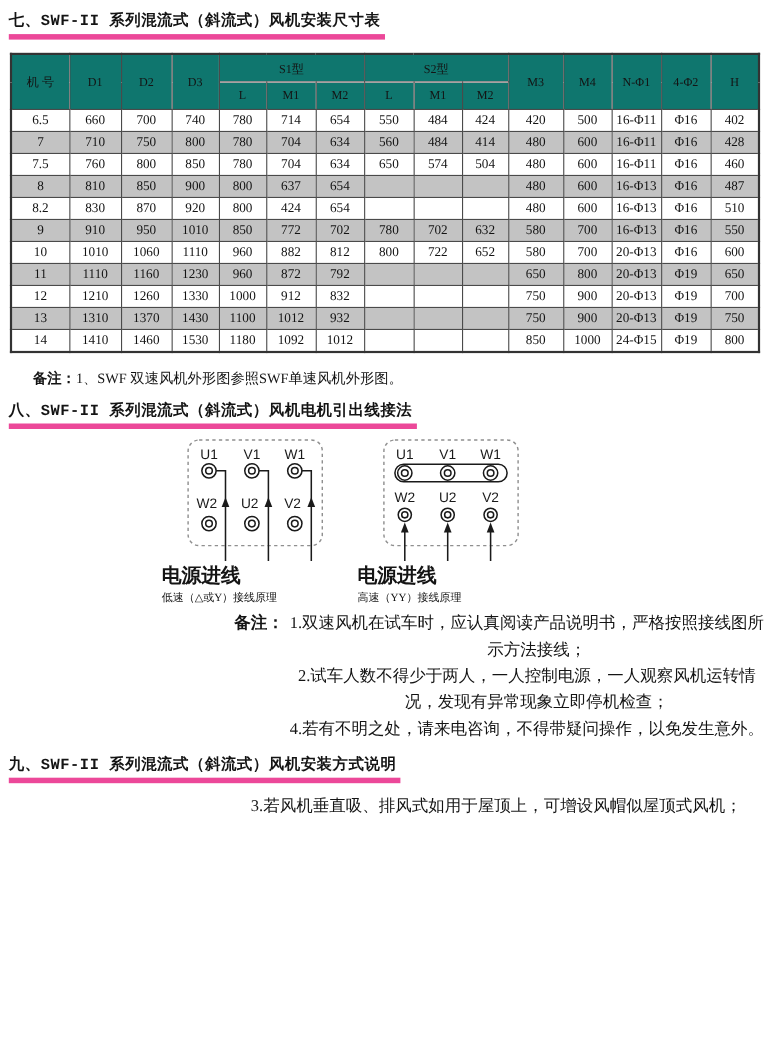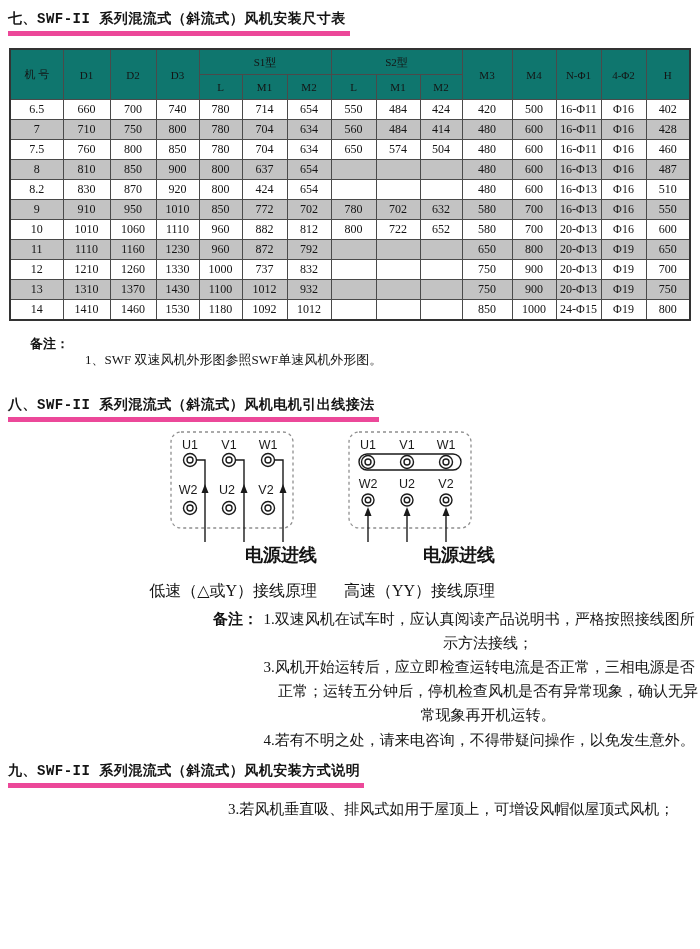--- a/index.html
+++ b/index.html
@@ -20,27 +20,27 @@
   table.dim th,table.dim td{
     border:1px solid #4a4a4a;text-align:center;vertical-align:middle;
     padding:0;font-weight:normal;overflow:hidden;white-space:nowrap;
   }
   table.dim thead th{background:#0f766e;height:24px;font-size:11px;}
   table.dim tbody td{height:19px;line-height:19px;}
   table.dim tbody tr:nth-child(even) td{background:#c3c3c3;}
   
   .notes7{display:flex;margin:13px 0 0 30px;font-size:13px;line-height:19.5px;}
   .notes7 .lbl{font-weight:bold;white-space:nowrap;}
-  .notes7 ul{list-style:none;margin:16px;padding:0;}
+  .notes7 ul{list-style:none;margin:0;padding:0;}
   
   .diagrams{display:flex;margin:8px 0 0 147px;gap:8px;}
-  .diagram{width:170px;text-align:right;}
+  .diagram{width:170px;text-align:left;}
   .diagram svg{display:block;margin:0 auto;}
   .power-label{font-size:18px;font-weight:bold;margin-top:1px;}
-  .caption{font-size:16px;margin-top:14px;white-space:nowrap;}
+  .caption{font-size:10px;margin-top:1px;white-space:nowrap;}
   
   .notes8{display:flex;margin:5px 0 0 213px;font-size:15px;line-height:24.2px;}
   .notes8 .lbl{font-weight:bold;white-space:nowrap;}
   .notes8 ul{list-style:none;margin:0;padding:0;width:452px;text-align:center;}
   .notes8 li{padding-left:18px;text-indent:-18px;}
   
   .items9{margin:9px 0 0 228px;font-size:15px;line-height:24.5px;}
   .items9 ul{list-style:none;margin:0;padding:0;width:462px;}
   .items9 li{padding-left:18px;text-indent:-18px;}
   svg text{font-family:"Liberation Sans","DejaVu Sans",sans-serif;font-size:12.5px;fill:#1a1a1a;}
@@ -227,21 +227,21 @@
         <td>20-Φ13</td>
         <td>Φ19</td>
         <td>650</td>
       </tr>
       <tr>
         <td>12</td>
         <td>1210</td>
         <td>1260</td>
         <td>1330</td>
         <td>1000</td>
-        <td>737</td>
+        <td>912</td>
         <td>832</td>
         <td></td>
         <td></td>
         <td></td>
         <td>750</td>
         <td>900</td>
         <td>20-Φ13</td>
         <td>Φ19</td>
         <td>700</td>
       </tr>
@@ -384,21 +384,21 @@
     </svg>
     <div class="power-label">电源进线</div>
     <div class="caption">高速（YY）接线原理</div>
   </div>
 </div>
 
 <div class="notes8">
   <span class="lbl">备注：</span>
   <ul>
       <li>1.双速风机在试车时，应认真阅读产品说明书，严格按照接线图所示方法接线；</li>
-      <li>3.风机开始运转后，应立即检查运转电流是否正常，三相电源是否正常；运转五分钟后，停机检查风机是否有异常现象，确认无异常现象再开机运转。</li>
+      <li>2.试车人数不得少于两人，一人控制电源，一人观察风机运转情况，发现有异常现象立即停机检查；</li>
       <li>4.若有不明之处，请来电咨询，不得带疑问操作，以免发生意外。</li>
     </ul>
 </div>
 
 <h2 class="sec-title">九、SWF-II 系列混流式（斜流式）风机安装方式说明</h2>
 
 <div class="items9">
   <ul>
       <li>3.若风机垂直吸、排风式如用于屋顶上，可增设风帽似屋顶式风机；</li>
     </ul>

